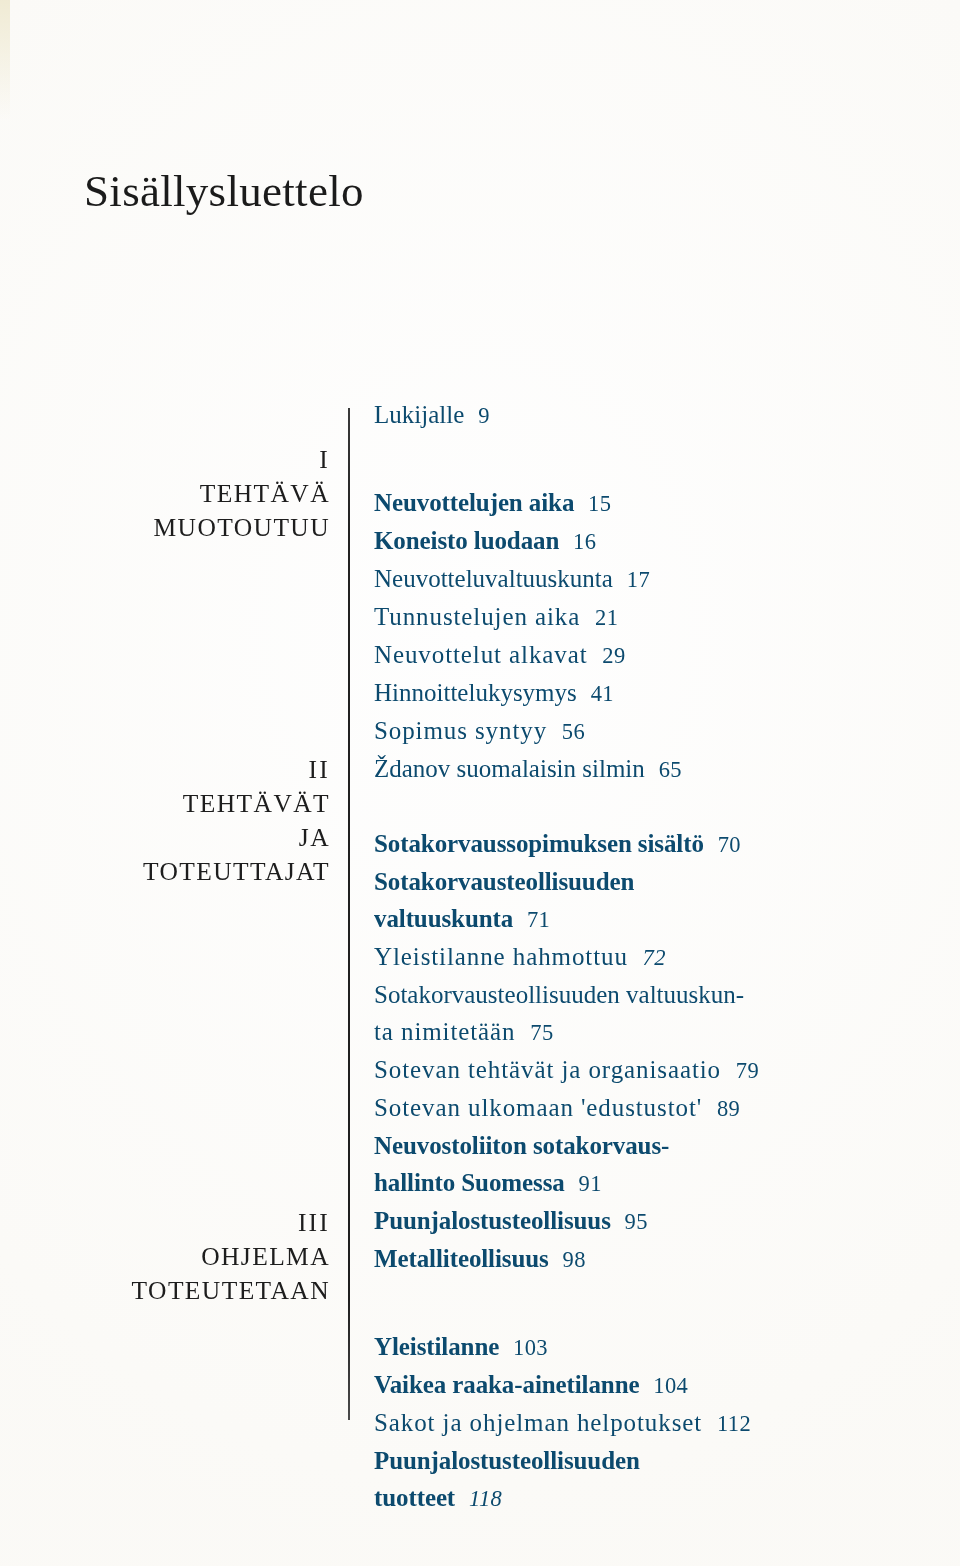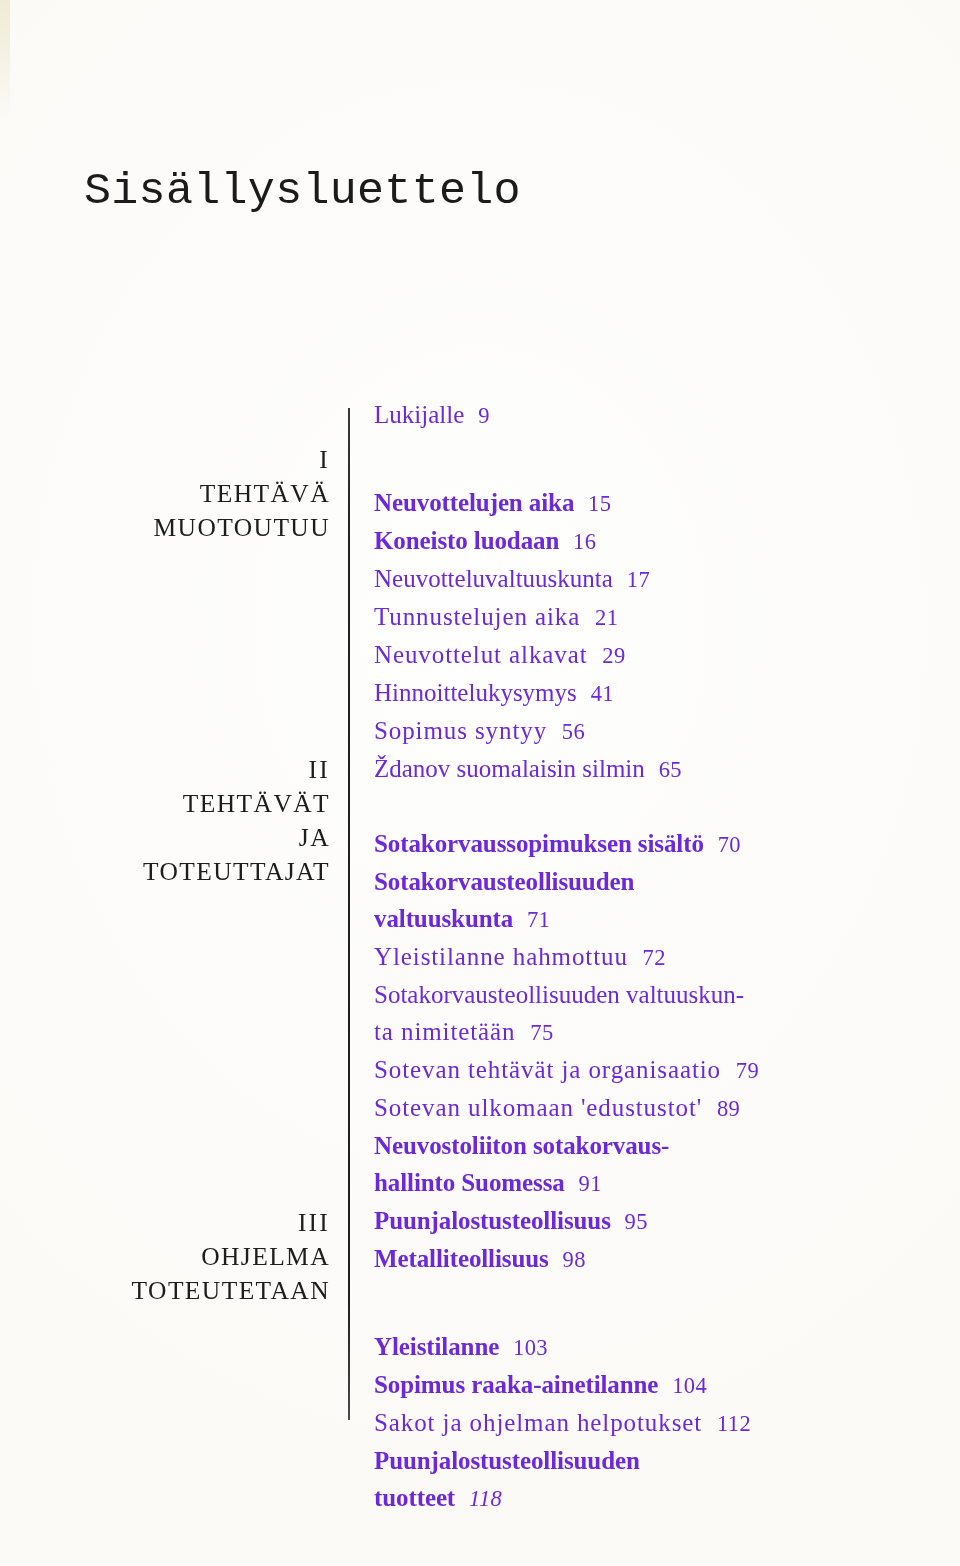--- a/index.html
+++ b/index.html
@@ -43,21 +43,20 @@
   .page-title {
     position: absolute;
     left: 84px;
     top: 168px;
     font-size: 45px;
     line-height: 1.05;
     letter-spacing: 0.3px;
     font-weight: 400;
     color: #1b1b1b;
     white-space: nowrap;
-    font-family: Liberation Mono, monospace;
   }
 
   
   .divider {
     position: absolute;
     left: 348px;
     top: 408px;
     width: 2px;
     height: 1012px;
     background: linear-gradient(180deg, #3a3a3a 0%, #222 12%, #1f1f1f 88%, #4a4a4a 100%);
@@ -94,21 +93,21 @@
   
   .entries {
     position: absolute;
     left: 374px;
     top: 396px;
     width: 520px;
   }
   .entry {
     font-size: 25px;
     line-height: 37px;
-    color: #6d28d9;
+    color: #0c4a6e;
     white-space: nowrap;
     font-weight: 400;
   }
   .entry.bold {
     font-weight: bold;
     letter-spacing: -0.1px;
   }
   .entry .pg {
     font-size: 22.5px;
     letter-spacing: 0.4px;
@@ -213,21 +212,21 @@
       <div class="entry bold">
         <span>Sotakorvausteollisuuden</span>
         
       </div>
       <div class="entry bold">
         <span>valtuuskunta</span>
         <span class="pg" style="margin-left: 0.34em;">71</span>
       </div>
       <div class="entry wide">
         <span>Yleistilanne hahmottuu</span>
-        <span class="pg" style="margin-left: 0.34em;">72</span>
+        <span class="pg" style="margin-left: 0.34em; font-style: italic;">72</span>
       </div>
       <div class="entry">
         <span>Sotakorvausteollisuuden valtuuskun-</span>
         
       </div>
       <div class="entry wide">
         <span>ta nimitetään</span>
         <span class="pg" style="margin-left: 0.34em;">75</span>
       </div>
       <div class="entry wide">
@@ -257,21 +256,21 @@
     </div>
 
     <div class="gap-lg"></div>
 
     <div class="blk">
       <div class="entry bold">
         <span>Yleistilanne</span>
         <span class="pg" style="margin-left: 0.34em;">103</span>
       </div>
       <div class="entry bold">
-        <span>Sopimus raaka-ainetilanne</span>
+        <span>Vaikea raaka-ainetilanne</span>
         <span class="pg" style="margin-left: 0.34em;">104</span>
       </div>
       <div class="entry wide">
         <span>Sakot ja ohjelman helpotukset</span>
         <span class="pg" style="margin-left: 0.34em;">112</span>
       </div>
       <div class="entry bold">
         <span>Puunjalostusteollisuuden</span>
         
       </div>

